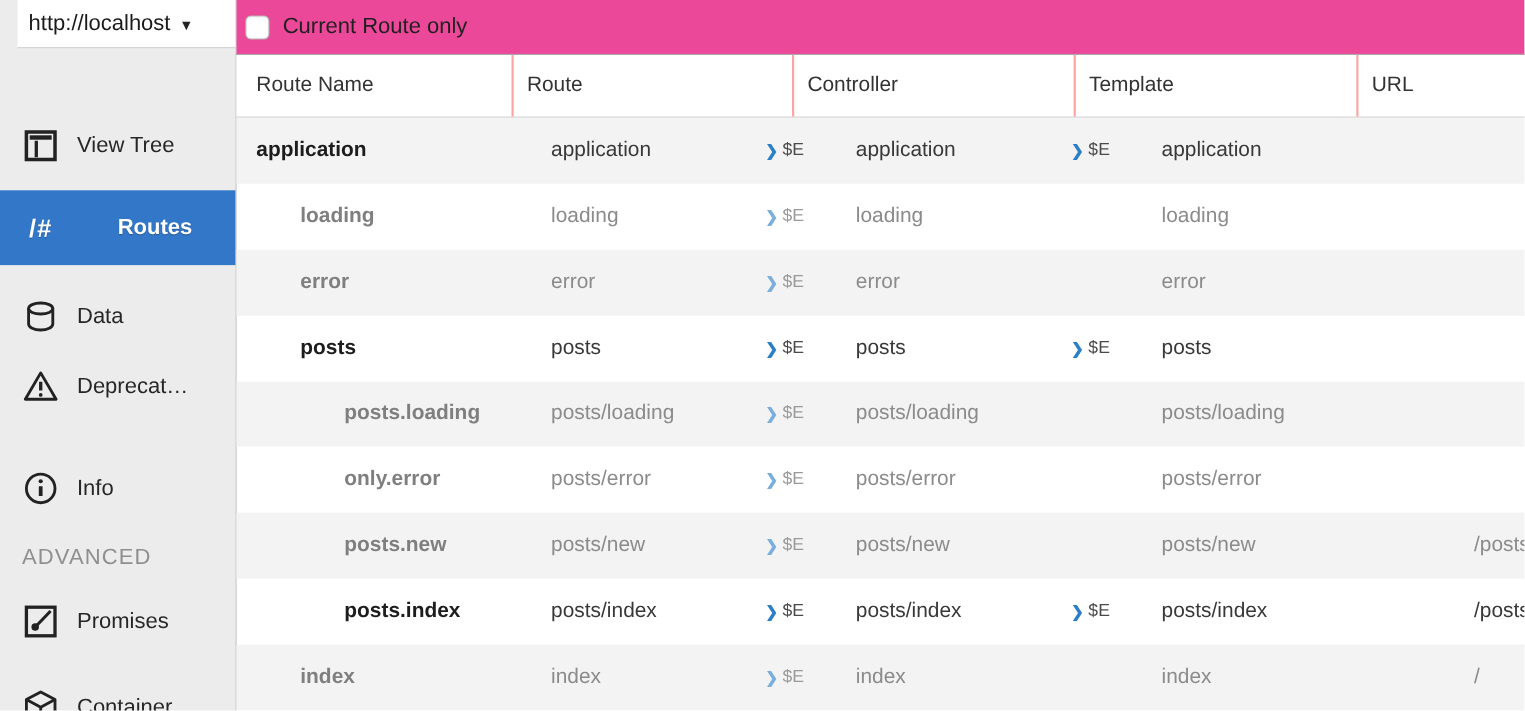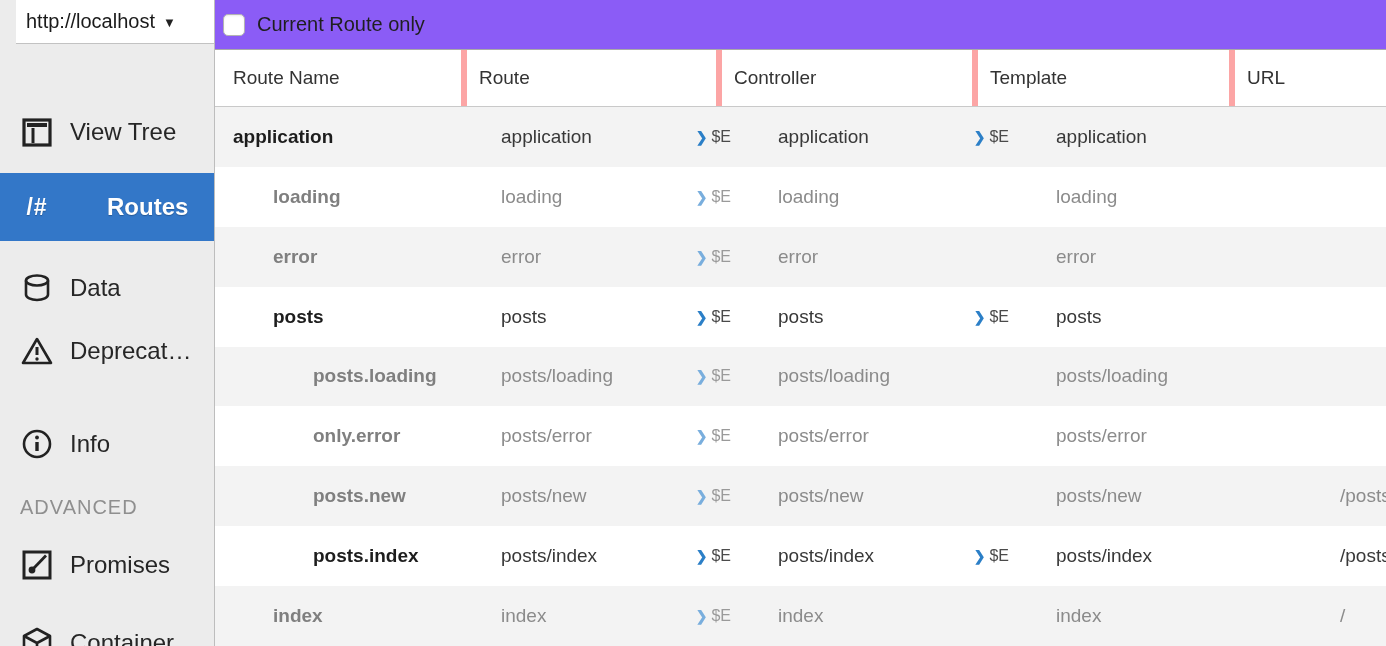--- a/index.html
+++ b/index.html
@@ -10,40 +10,40 @@
   
   .left { width:215px; height:646px; border-right:1px solid #bdbdbd; display:flex; flex-direction:column; background:#ececec; }
   .host-bar { height:44px; background:#fff; border-bottom:1px solid #c2c2c2;
     display:flex; align-items:center; padding-left:10px; gap:8px;margin-left:16px; }
   .host-text { font-size:20px; color:#1a1a1a; }
   .host-caret { font-size:13px; color:#222; padding-top:2px; }
   .sidebar { position:relative; flex:1; background:#ececec; }
   .nav-item { position:absolute; left:0; width:100%; height:68px;
     display:flex; align-items:center; padding-left:19px; gap:15px; cursor:default; }
   .nav-item .icon { width:36px; height:36px; display:flex; align-items:center; justify-content:center; flex:0 0 36px; }
-  .nav-item .lbl { font-size:24px; color:#262626; white-space:nowrap; }
+  .nav-item .lbl { font-size:20px; color:#262626; white-space:nowrap; }
   .nav-item.selected { background:#3377c8; }
   .nav-item.selected .lbl { color:#ffffff; font-weight:bold; text-shadow:0 1px 1px rgba(0,0,0,.25);margin-left:37px; }
   .routes-glyph { color:#fff; font-size:23px; font-weight:600; letter-spacing:1px; text-shadow:0 1px 1px rgba(0,0,0,.25); }
   .section-lbl { position:absolute; left:20px; top:448px; height:30px; display:flex; align-items:center;
     font-size:20px; color:#8f8f8f; letter-spacing:1px; }
   svg.ic { stroke:#222; fill:none; stroke-width:2.6; }
 
   
   .main { flex:1; display:flex; flex-direction:column; min-width:0; }
-  .toolbar { height:56px; background:#8b5cf6; border-bottom:1px solid #a9a9a9;
+  .toolbar { height:56px; background:#ec4899; border-bottom:1px solid #a9a9a9;
     display:flex; align-items:center; padding-left:8px; }
   .checkbox { width:22px; height:22px; border:1px solid #b3b3b3; border-radius:5px; background:#fff;
     box-shadow:inset 0 1px 2px rgba(0,0,0,.08); cursor:pointer; }
   .cb-label { font-size:20px; color:#1f1f1f; margin-left:12px; }
 
   .grid-cols { display:grid; grid-template-columns:252px 255px 256px 257px minmax(0,1fr); }
   .thead { height:63px; background:#fff; border-bottom:1px solid #c9c9c9; }
   .th { display:flex; align-items:center; padding-left:12px; font-size:19px; color:#333;
-    border-right:6px solid #fca5a5; overflow:hidden; }
+    border-right:2px solid #fca5a5; overflow:hidden; }
   .th:first-child { padding-left:18px; }
   .th:last-child { border-right:none; }
 
   .tbody { flex:1; }
   .tr { height:59.9px;gap:22px; }
   .tr:nth-child(odd) { background:#f3f3f3; }
   .td { display:flex; align-items:center; font-size:19px; overflow:hidden; white-space:nowrap; }
   .td.name { font-weight:bold; }
   .ind0 { padding-left:18px; } .ind1 { padding-left:58px; } .ind2 { padding-left:98px; }
   .td.pad { padding-left:12px; padding-right:13px; }

